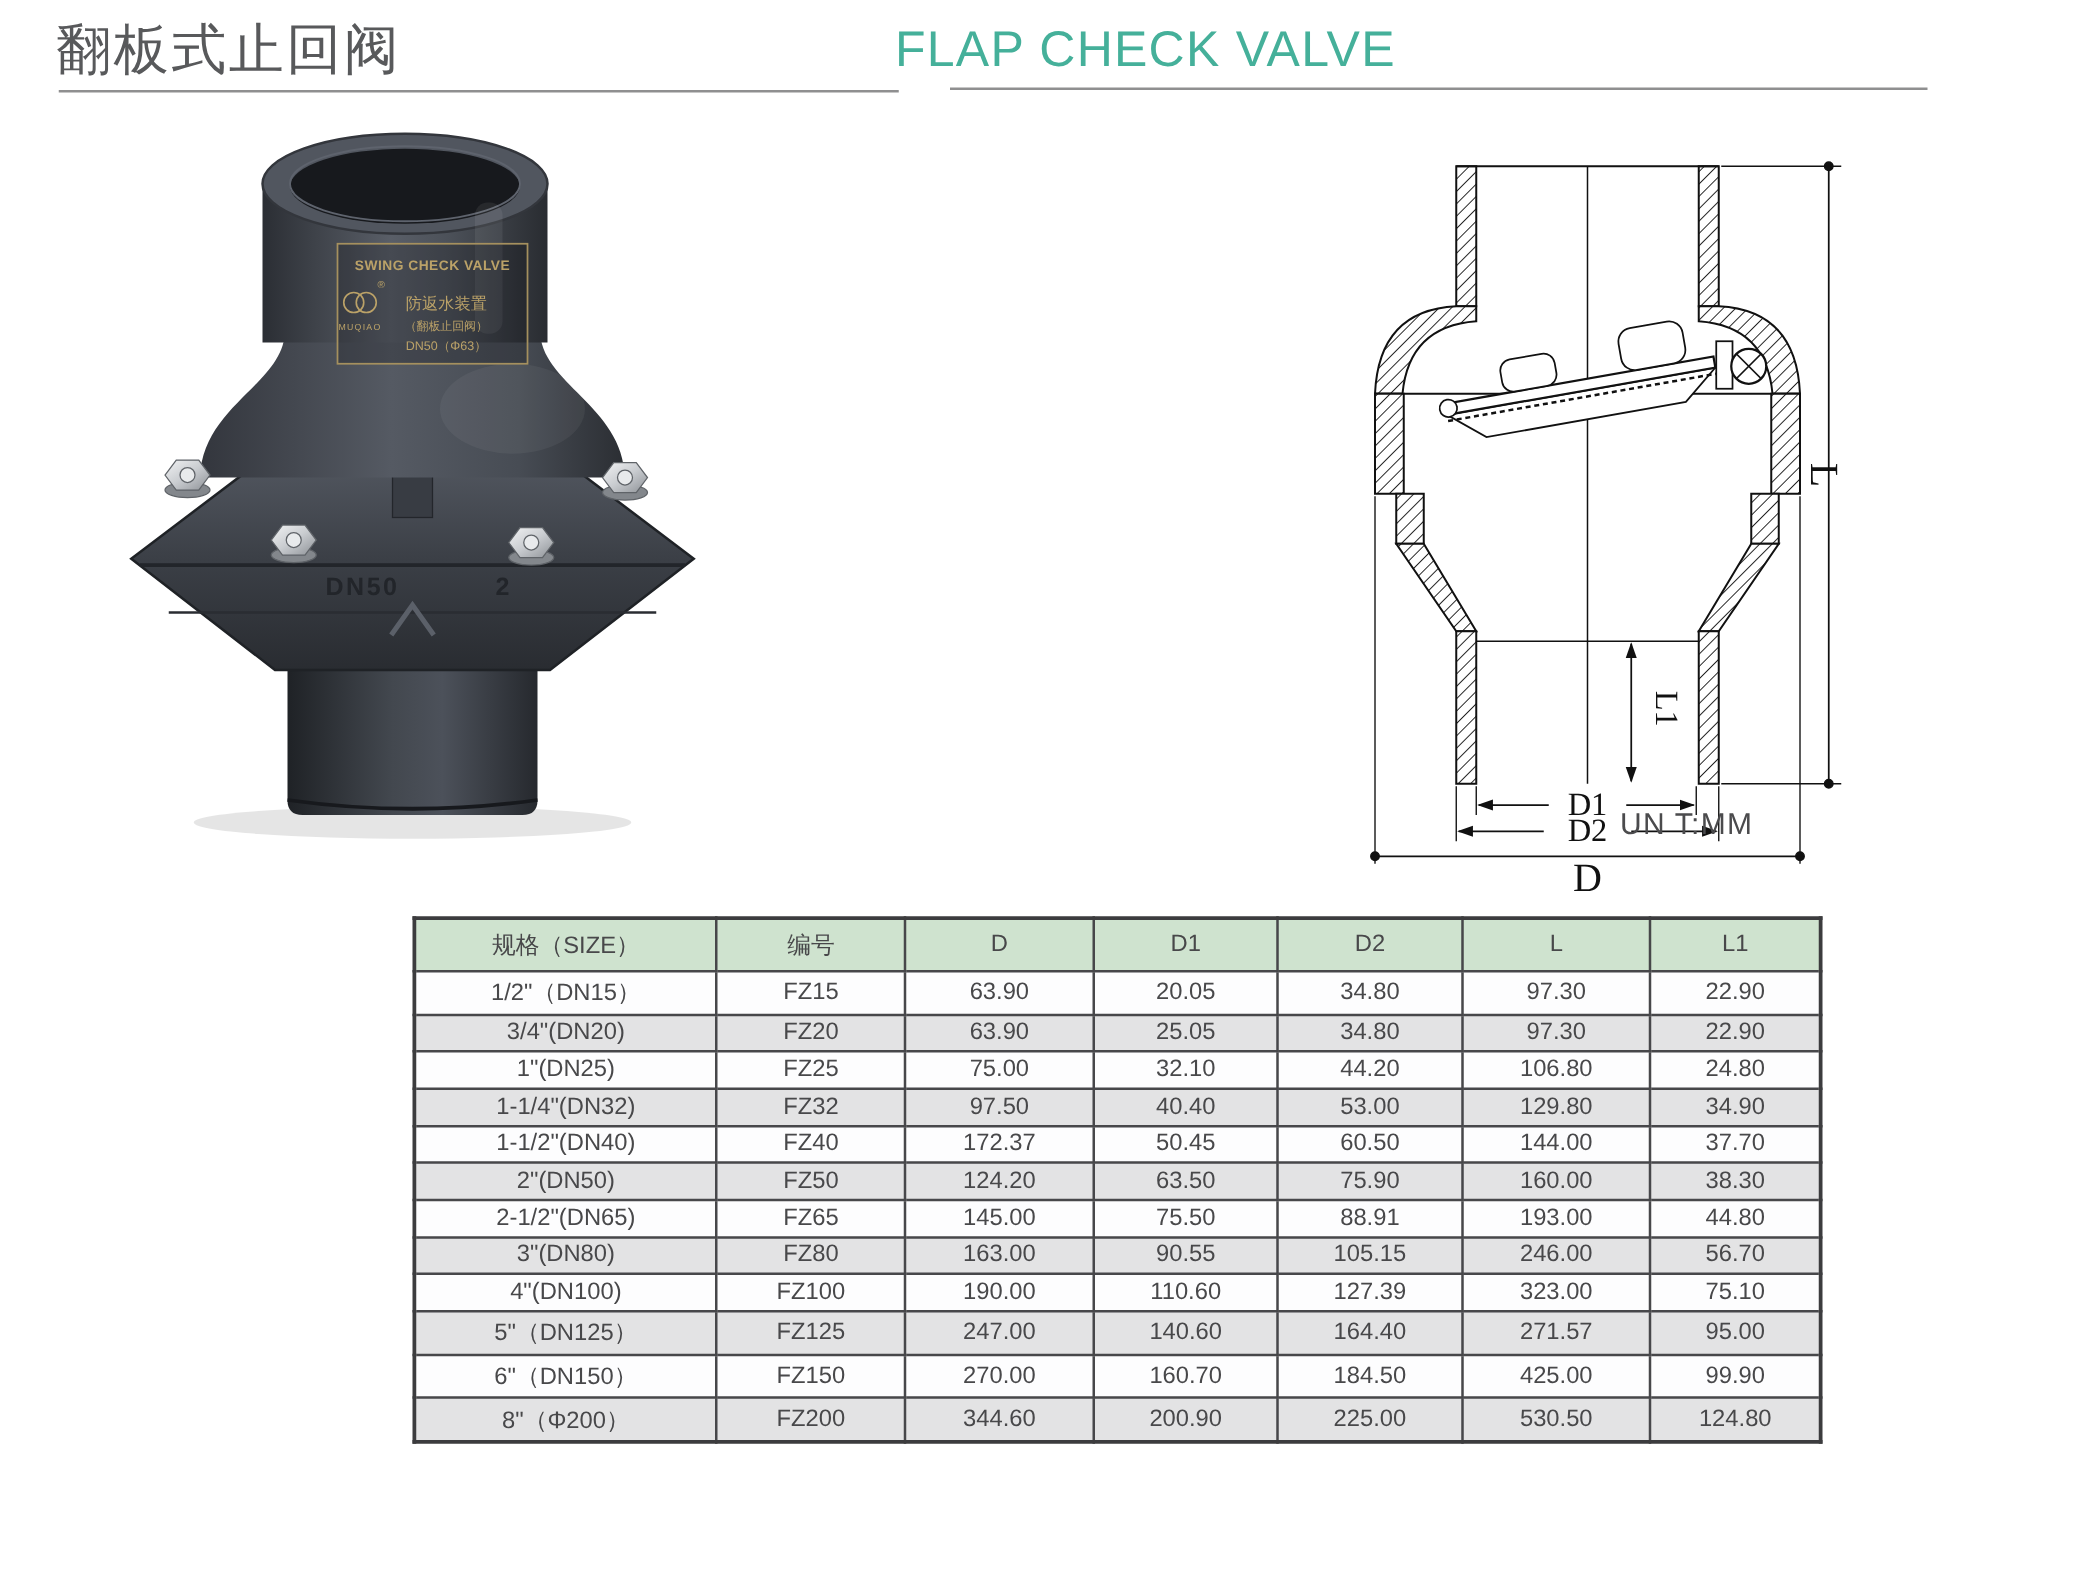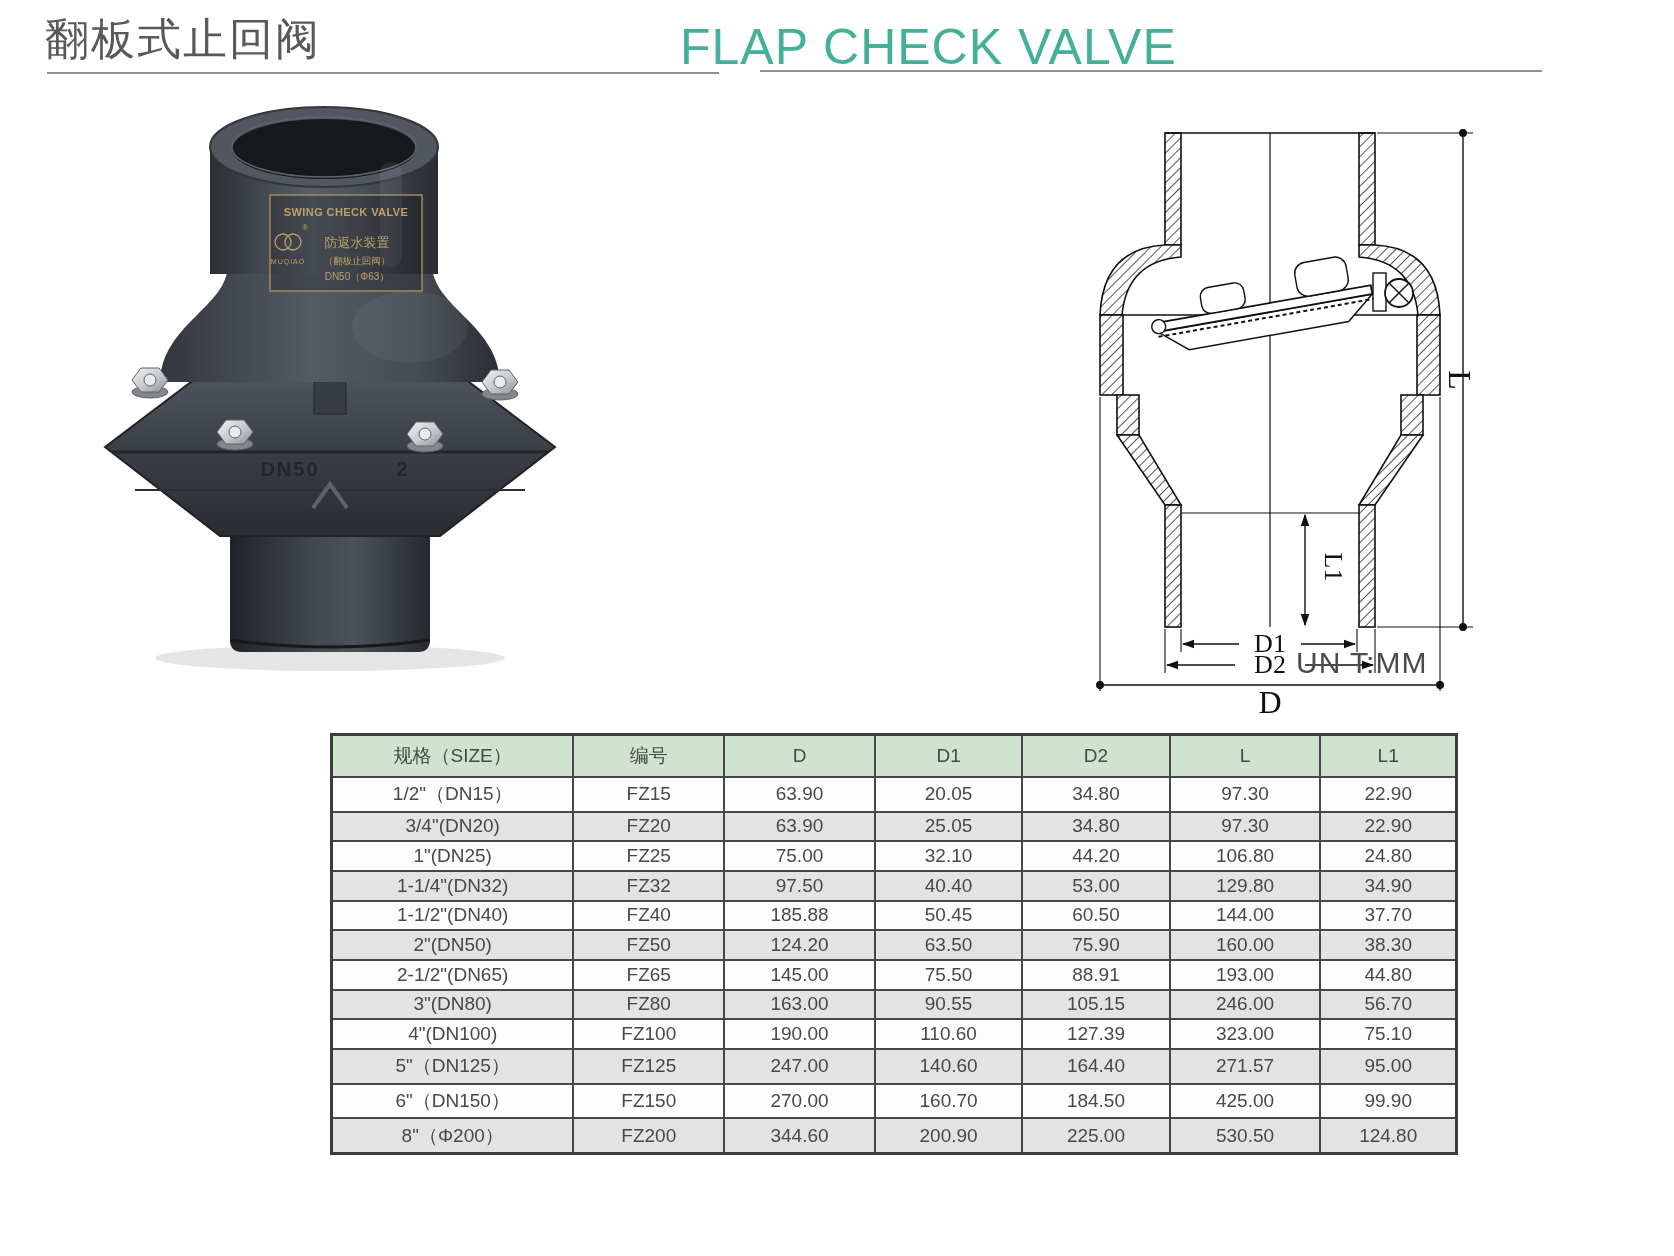--- a/index.html
+++ b/index.html
@@ -4,25 +4,25 @@
 <style>
   html,body{margin:0;padding:0;background:#ffffff;}
   body{width:1674px;height:1256px;position:relative;overflow:hidden;
        font-family:"Liberation Sans","DejaVu Sans",sans-serif;}
   .abs{position:absolute;}
   
   .title-zh{left:45px;top:10px;font-size:44px;color:#58595b;letter-spacing:2px;font-weight:500;text-align:center;}
   .rule{height:2px;background:#8f8f90;}
   .rule-left{left:47px;top:72px;width:672px;}
   .rule-right{left:760px;top:70px;width:782px;}
-  .title-en{left:680px;top:18px;font-size:50px;color:#45b09a;letter-spacing:1px;font-weight:500;text-align:right;}
+  .title-en{left:716px;top:18px;font-size:40px;color:#45b09a;letter-spacing:1px;font-weight:500;text-align:right;}
   
   .photo-wrap{left:80px;top:92px;width:500px;height:585px;}
   .diagram-wrap{left:1005px;top:95px;width:470px;height:625px;}
-  .units-note{left:1296px;top:646px;font-size:30px;color:#4b4b4d;letter-spacing:1px;}
+  .units-note{left:1296px;top:646px;font-size:24px;color:#4b4b4d;letter-spacing:1px;}
   
   .table-wrap{left:330px;top:733px;width:1128px;height:422px;}
   table.spec{border-collapse:collapse;table-layout:fixed;width:100%;height:100%;
              font-size:19px;color:#48484a;}
   table.spec th, table.spec td{border:2px solid #47474a;text-align:center;vertical-align:middle;
              padding:0;font-weight:400;white-space:nowrap;}
   table.spec{border:3px solid #3c3c3e;}
   table.spec thead th{background:#cfe3cf;height:40px;}
   tr.row-white td{background:#fdfdfe;}
   tr.row-gray td{background:#e3e3e4;}
@@ -290,21 +290,21 @@
           <td>FZ32</td>
           <td>97.50</td>
           <td>40.40</td>
           <td>53.00</td>
           <td>129.80</td>
           <td>34.90</td>
         </tr>
         <tr class="row-white">
           <td>1-1/2"(DN40)</td>
           <td>FZ40</td>
-          <td>185.88</td>
+          <td>172.37</td>
           <td>50.45</td>
           <td>60.50</td>
           <td>144.00</td>
           <td>37.70</td>
         </tr>
         <tr class="row-gray">
           <td>2"(DN50)</td>
           <td>FZ50</td>
           <td>124.20</td>
           <td>63.50</td>

